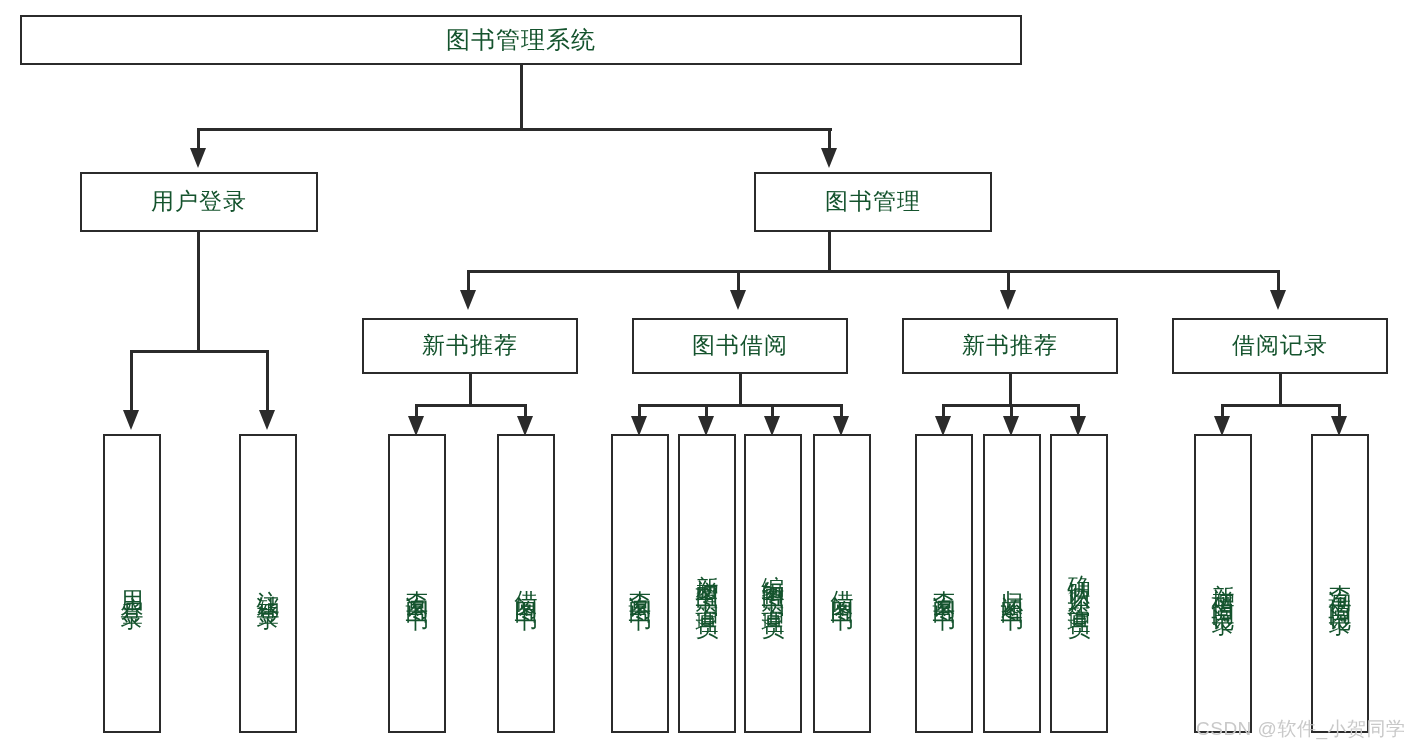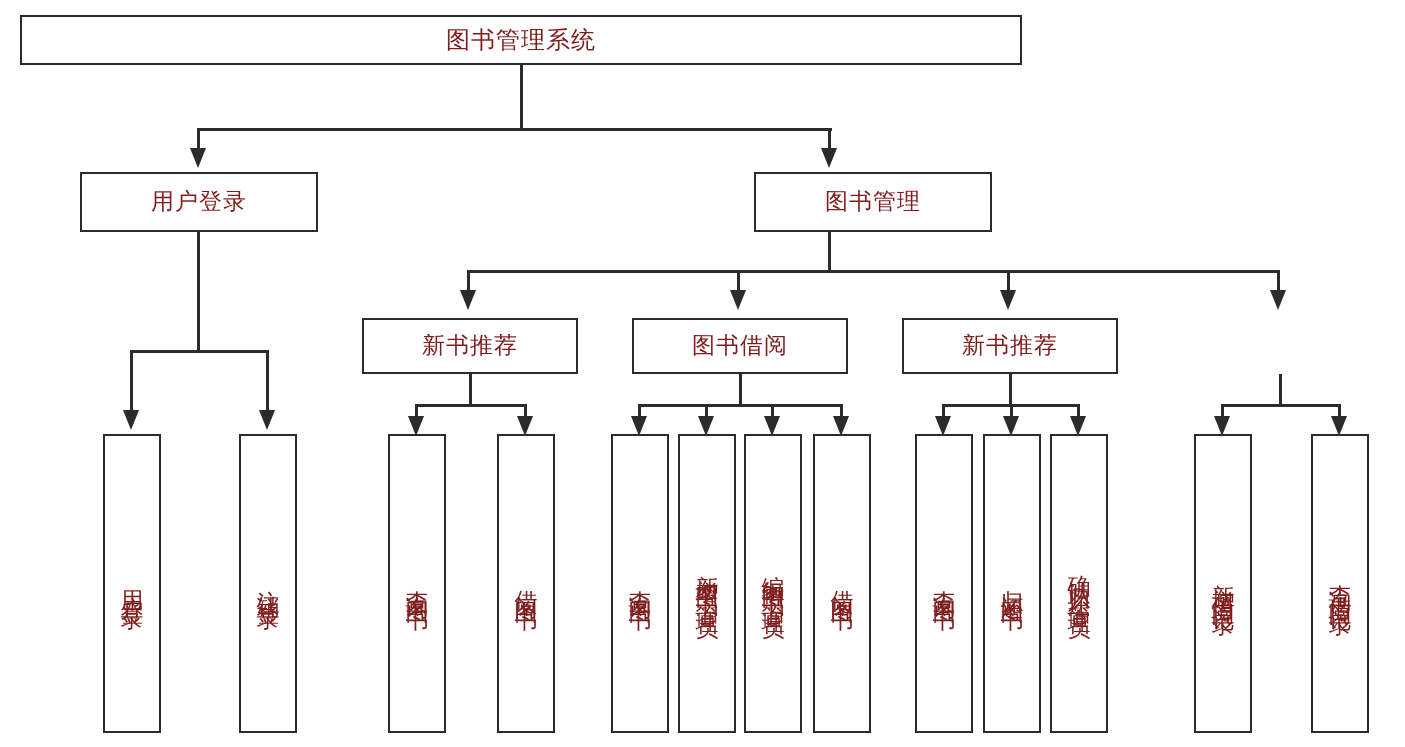--- a/index.html
+++ b/index.html
@@ -19,21 +19,21 @@
     overflow: hidden;
   }
   .node {
     position: absolute;
     box-sizing: border-box;
     border: 2.5px solid #2b2b2b;
     background: #ffffff;
     display: flex;
     align-items: center;
     justify-content: center;
-    color: #7f1d1d;
+    color: #14532d;
     z-index: 3;
   }
   .node .lbl {
     display: block;
     text-align: center;
     line-height: 1.12;
     white-space: nowrap;
   }
   
   .node.horiz .lbl {
@@ -128,20 +128,23 @@
   <div class="arrow" style="left:1270px; top:290px;"></div>
 
   <div class="node horiz" style="left:362px; top:318px; width:216px; height:56px;">
     <span class="lbl">新书推荐</span>
   </div>
   <div class="node horiz" style="left:632px; top:318px; width:216px; height:56px;">
     <span class="lbl">图书借阅</span>
   </div>
   <div class="node horiz" style="left:902px; top:318px; width:216px; height:56px;">
     <span class="lbl">新书推荐</span>
+  </div>
+  <div class="node horiz" style="left:1172px; top:318px; width:216px; height:56px;">
+    <span class="lbl">借阅记录</span>
   </div>
 
   <div class="seg v" style="left:469px; top:374px; width:2.5px; height:32px;"></div>
   <div class="seg h" style="left:416px; top:404px; width:110px; height:2.5px;"></div>
   <div class="seg v" style="left:415px; top:404px; width:2.5px; height:16px;"></div>
   <div class="arrow" style="left:408px; top:416px;"></div>
   <div class="seg v" style="left:524px; top:404px; width:2.5px; height:16px;"></div>
   <div class="arrow" style="left:517px; top:416px;"></div>
 
   <div class="seg v" style="left:739px; top:374px; width:2.5px; height:32px;"></div>
@@ -208,14 +211,15 @@
     <span class="lbl">确认归还（管理员）</span>
   </div>
 
   <div class="node vert" style="left:1194px; top:434px; width:58px; height:299px;">
     <span class="lbl">新增借阅记录</span>
   </div>
   <div class="node vert" style="left:1311px; top:434px; width:58px; height:299px;">
     <span class="lbl">查询借阅记录</span>
   </div>
 
+  <div class="watermark" style="left:1196px; top:716px;">CSDN @软件_小贺同学</div>
 
 </div>
 
 </body></html>

